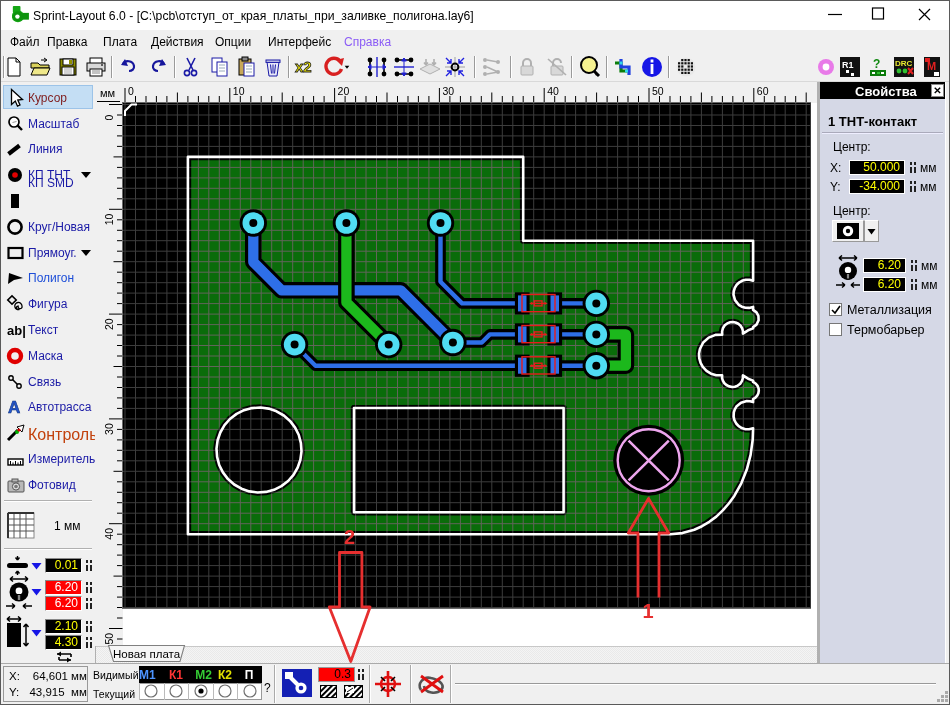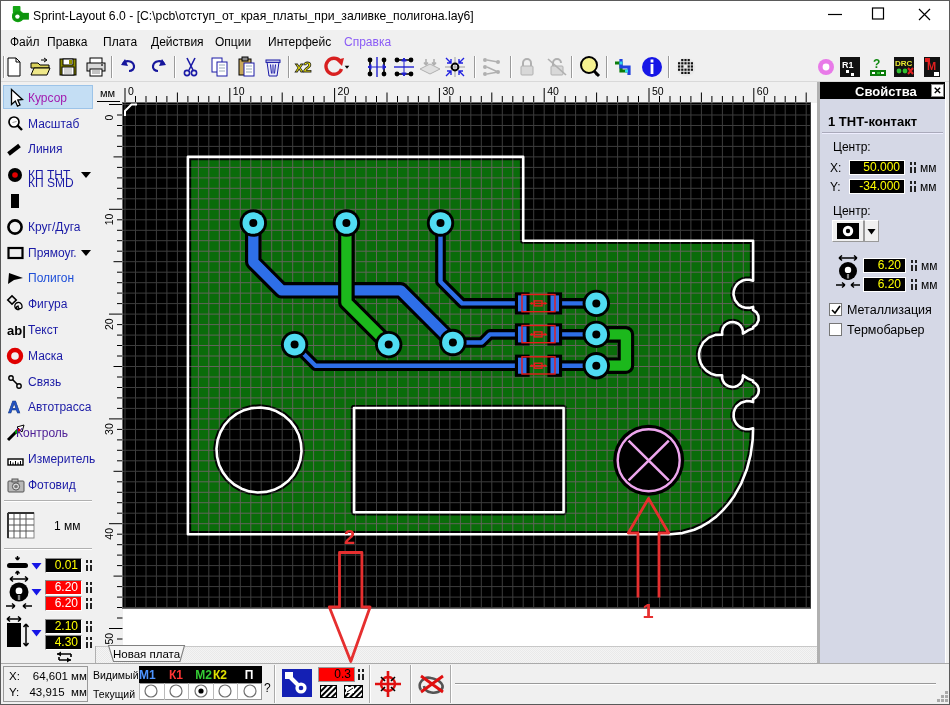--- a/index.html
+++ b/index.html
@@ -271,40 +271,40 @@
 <svg class="abs" style="left:6px;top:449px" width="20" height="20" viewBox="0 0 20 20">
     <rect x="2" y="10" width="15" height="6" fill="#fff" stroke="#000" stroke-width="1.4"></rect>
     <path d="M4.5 12 v4 M7 13.5 v2.5 M9.5 12 v4 M12 13.5 v2.5 M14.5 12 v4" stroke="#000"></path>
   </svg>
 <svg class="abs" style="left:6px;top:475px" width="20" height="20" viewBox="0 0 20 20">
     <rect x="2" y="6" width="16" height="11" rx="1" fill="#b8b8b8" stroke="#555"></rect>
     <rect x="6" y="4" width="6" height="3" fill="#b8b8b8" stroke="#555"></rect>
     <circle cx="10" cy="11.5" r="3.6" fill="#ddd" stroke="#555"></circle>
     <circle cx="10" cy="11.5" r="1.8" fill="#777"></circle>
   </svg>
-<div class="abs" style="left:28px;top:91px;font-size:12px;color:#a21caf">Курсор</div>
+<div class="abs" style="left:28px;top:91px;font-size:12px;color:#7f1d1d">Курсор</div>
 <div class="abs" style="left:28px;top:117px;font-size:12px;color:#1a1aa6">Масштаб</div>
 <div class="abs" style="left:28px;top:142px;font-size:12px;color:#1a1aa6">Линия</div>
 <div class="abs" style="left:28px;top:168px;font-size:12px;color:#1a1aa6">КП ТНТ</div>
 <svg class="abs" style="left:80px;top:171px" width="12" height="8" viewBox="0 0 12 8">
     <path d="M1 1 L11 1 L6 7 Z" fill="#000"></path>
   </svg>
 <div class="abs" style="left:28px;top:176px;font-size:12px;color:#1a1aa6">КП SMD</div>
-<div class="abs" style="left:28px;top:220px;font-size:12px;color:#1a1aa6">Круг/Дуга</div>
+<div class="abs" style="left:28px;top:220px;font-size:12px;color:#1a1aa6">Круг/Новая</div>
 <div class="abs" style="left:28px;top:246px;font-size:12px;color:#1a1aa6">Прямоуг.</div>
 <svg class="abs" style="left:80px;top:249px" width="12" height="8" viewBox="0 0 12 8">
     <path d="M1 1 L11 1 L6 7 Z" fill="#000"></path>
   </svg>
 <div class="abs" style="left:28px;top:271px;font-size:12px;color:#1d4ed8">Полигон</div>
 <div class="abs" style="left:28px;top:297px;font-size:12px;color:#1a1aa6">Фигура</div>
 <div class="abs" style="left:28px;top:323px;font-size:12px;color:#1a1aa6">Текст</div>
 <div class="abs" style="left:28px;top:349px;font-size:12px;color:#1a1aa6">Маска</div>
 <div class="abs" style="left:28px;top:375px;font-size:12px;color:#1a1aa6">Связь</div>
 <div class="abs" style="left:28px;top:400px;font-size:12px;color:#1a1aa6">Автотрасса</div>
-<div class="abs" style="left:16px;top:426px;font-size:12px;color:#4c1d95">Контроль</div>
+<div class="abs" style="left:28px;top:426px;font-size:16px;color:#c2410c">Контроль</div>
 <div class="abs" style="left:28px;top:452px;font-size:12px;color:#1a1aa6">Измеритель</div>
 <div class="abs" style="left:28px;top:478px;font-size:12px;color:#1a1aa6">Фотовид</div>
 <div class="abs" style="left:4px;top:500px;width:88px;height:2px;border-top:1px solid #b0b0b0;border-bottom:1px solid #fff"></div>
 <div class="abs" style="left:4px;top:548px;width:88px;height:2px;border-top:1px solid #b0b0b0;border-bottom:1px solid #fff"></div>
 <svg class="abs" style="left:7px;top:512px" width="30" height="28" viewBox="0 0 30 28">
 <rect x="1" y="1" width="26" height="25" fill="#fff" stroke="#888"></rect>
 <path d="M1 7 H27 M1 13 H27 M1 19 H27 M7 1 V26 M13 1 V26 M19 1 V26" stroke="#555"></path>
 <path d="M1 1 H27 M1 1 V26" stroke="#333" stroke-width="2"></path>
 </svg>
 <div class="abs" style="left:54px;top:519px;font-size:12px;color:#000">1 мм</div>
@@ -649,21 +649,21 @@
 <div class="abs" style="left:847px;top:303px;font-size:12.5px;color:#000">Металлизация</div>
 <div class="abs" style="left:829px;top:323px;width:13px;height:13px;background:#fff;border:1px solid #777"></div>
 <div class="abs" style="left:847px;top:323px;font-size:12.5px;color:#000">Термобарьер</div>
 <div class="abs" style="left:0;top:663px;width:950px;height:42px;background:#f0f0f0;border-top:1px solid #aaa"></div>
 <div class="abs" style="left:93px;top:669px;font-size:10.5px;color:#000">Видимый</div>
 <div class="abs" style="left:93px;top:688px;font-size:10.5px;color:#000">Текущий</div>
 <div class="abs" style="left:139px;top:666px;width:123px;height:17px;background:#000"></div>
 <div class="abs" style="left:139px;top:668px;width:24px;font-size:12px;font-weight:bold;color:#4d94ff">М1</div>
 <div class="abs" style="left:164px;top:668px;width:24px;text-align:center;font-size:12px;font-weight:bold;color:#ff3535">К1</div>
 <div class="abs" style="left:188px;top:668px;width:24px;text-align:right;font-size:12px;font-weight:bold;color:#35cc35">М2</div>
-<div class="abs" style="left:213px;top:668px;width:24px;text-align:left;font-size:12px;font-weight:bold;color:#e0e000">К2</div>
+<div class="abs" style="left:213px;top:668px;width:24px;text-align:center;font-size:12px;font-weight:bold;color:#e0e000">К2</div>
 <div class="abs" style="left:237px;top:668px;width:24px;text-align:center;font-size:12px;font-weight:bold;color:#ffffff">П</div>
 <div class="abs" style="left:139px;top:683px;width:123px;height:17px;background:#fff;border:1px solid #999"></div>
 <div class="abs" style="left:139px;top:683px;width:1px;height:17px;background:#bbb"></div>
 <svg class="abs" style="left:144px;top:684px" width="14" height="14" viewBox="0 0 14 14">
     <circle cx="7" cy="7" r="6" fill="#fff" stroke="#707070" stroke-width="1.2"></circle>
   </svg>
 <div class="abs" style="left:164px;top:683px;width:1px;height:17px;background:#bbb"></div>
 <svg class="abs" style="left:169px;top:684px" width="14" height="14" viewBox="0 0 14 14">
     <circle cx="7" cy="7" r="6" fill="#fff" stroke="#707070" stroke-width="1.2"></circle>
   </svg>

